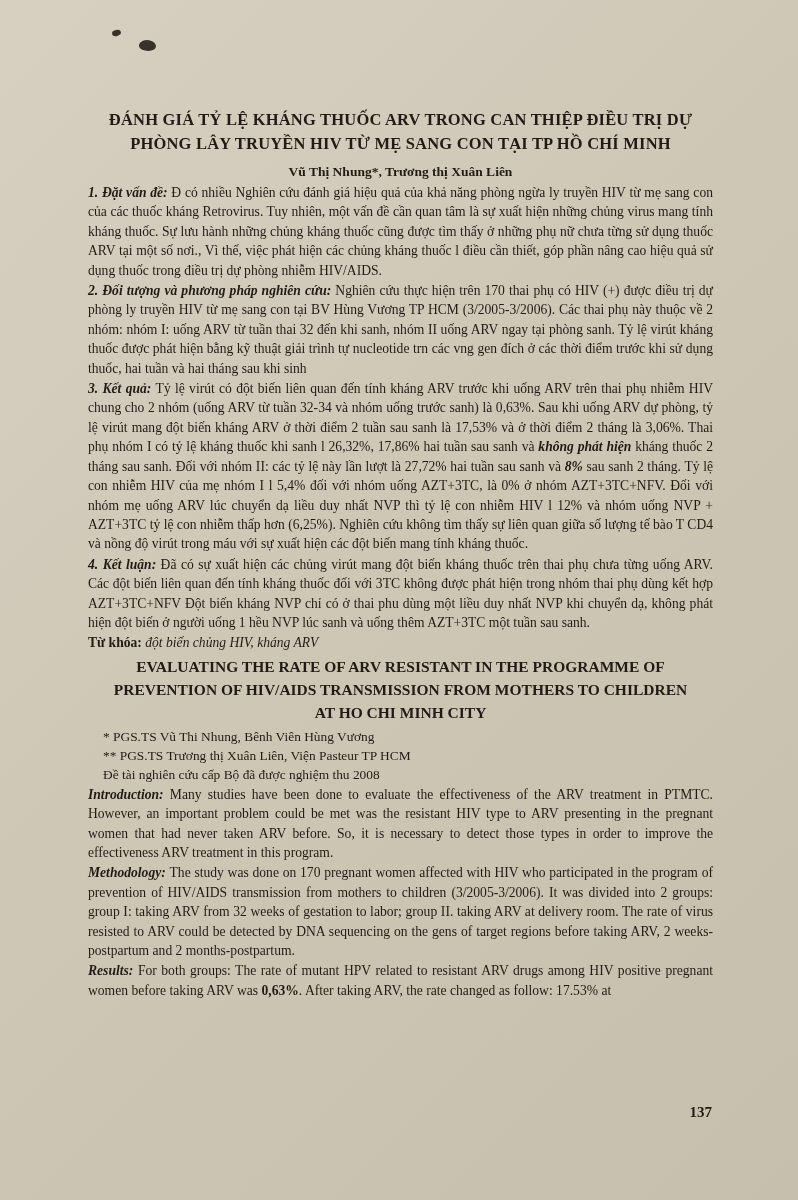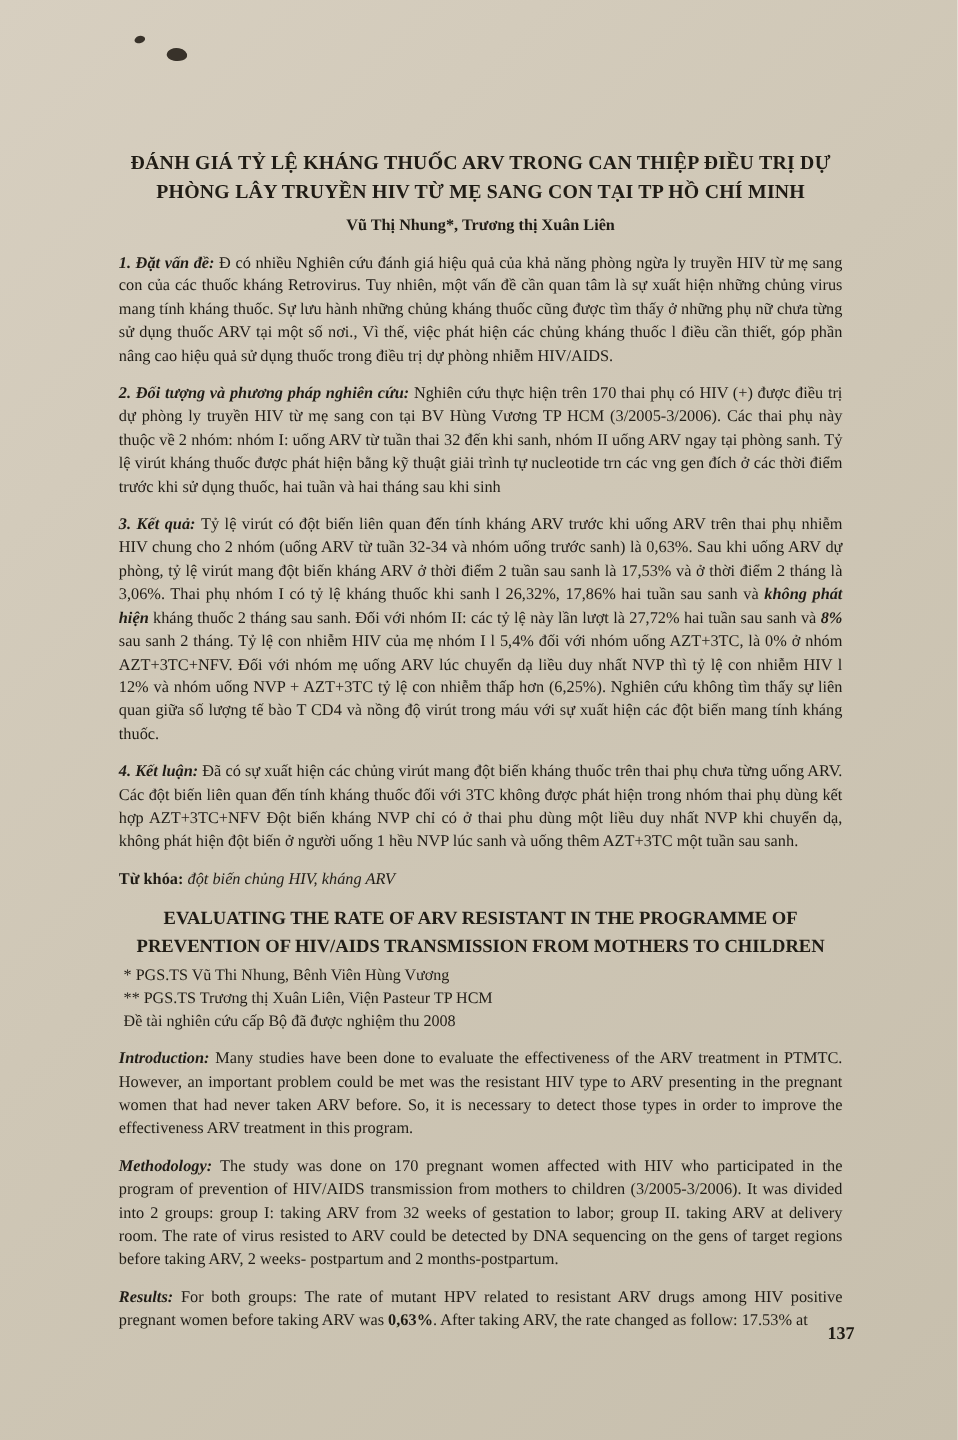--- a/index.html
+++ b/index.html
@@ -10,25 +10,25 @@
     position: relative;
     overflow: hidden;
     background: linear-gradient(135deg, #d7cfc0 0%, #cfc7b6 45%, #c7bfad 100%);
     font-family: "Liberation Serif", "DejaVu Serif", serif;
     color: #201c15;
   }
   .sheet { position: absolute; inset: 0; }
   .ink-blot { position: absolute; background: #38322a; }
   .blot-a { left: 112px; top: 30px; width: 9px; height: 6px; border-radius: 50%; transform: rotate(-15deg); }
   .blot-b { left: 139px; top: 40px; width: 17px; height: 11px; border-radius: 55% 45% 60% 40% / 60% 50% 50% 40%; transform: rotate(10deg); }
-  .content { position: absolute; left: 87px; top: 124px; width: 627px; }
+  .content { position: absolute; left: 87px; top: 108px; width: 627px; }
   .vi-title { text-align: center; font-weight: 700; font-size: 16.5px; line-height: 24px; letter-spacing: 0.2px; margin: 0 0 6px 0; }
   .authors { text-align: center; font-weight: 700; font-size: 13.5px; line-height: 19px; margin: 0 0 2px 0; }
   .sec-heading { font-weight: 700; font-size: 14.5px; line-height: 20px; margin: 2px 0 1px 0; }
-  .para { margin: 12px; font-size: 13.6px; line-height: 19.4px; text-align: justify; }
+  .para { margin: 1px; font-size: 13.6px; line-height: 19.4px; text-align: justify; }
   .en-title { text-align: center; font-weight: 700; font-size: 15.5px; line-height: 23px; margin: 2px 0 3px 0; }
   .affiliations { font-size: 13.4px; line-height: 19px; padding-left: 16px; margin: 0 0 0 0; }
   .page-number { position: absolute; top: 1104px; right: 86px; font-weight: 700; font-size: 15px; }
 </style>
 </head>
 <body>
 
 <div class="sheet">
   <div class="ink-blot blot-a"></div>
   <div class="ink-blot blot-b"></div>
@@ -45,20 +45,21 @@
     <p class="para"><span style="font-weight: 700; font-style: italic;">1. Đặt vấn đề: </span><span>Đ có nhiều Nghiên cứu đánh giá hiệu quả của khả năng phòng ngừa ly truyền HIV từ mẹ sang con của các thuốc kháng Retrovirus. Tuy nhiên, một vấn đề cần quan tâm là sự xuất hiện những chủng virus mang tính kháng thuốc. Sự lưu hành những chủng kháng thuốc cũng được tìm thấy ở những phụ nữ chưa từng sử dụng thuốc ARV tại một số nơi., Vì thế, việc phát hiện các chủng kháng thuốc l điều cần thiết, góp phần nâng cao hiệu quả sử dụng thuốc trong điều trị dự phòng nhiễm HIV/AIDS.</span></p>
     <p class="para"><span style="font-weight: 700; font-style: italic;">2. Đối tượng và phương pháp nghiên cứu: </span><span>Nghiên cứu thực hiện trên 170 thai phụ có HIV (+) được điều trị dự phòng ly truyền HIV từ mẹ sang con tại BV Hùng Vương TP HCM (3/2005-3/2006). Các thai phụ này thuộc về 2 nhóm: nhóm I: uống ARV từ tuần thai 32 đến khi sanh, nhóm II uống ARV ngay tại phòng sanh. Tỷ lệ virút kháng thuốc được phát hiện bằng kỹ thuật giải trình tự nucleotide trn các vng gen đích ở các thời điểm trước khi sử dụng thuốc, hai tuần và hai tháng sau khi sinh</span></p>
     <p class="para"><span style="font-weight: 700; font-style: italic;">3. Kết quả: </span><span>Tỷ lệ virút có đột biến liên quan đến tính kháng ARV trước khi uống ARV trên thai phụ nhiễm HIV chung cho 2 nhóm (uống ARV từ tuần 32-34 và nhóm uống trước sanh) là 0,63%. Sau khi uống ARV dự phòng, tỷ lệ virút mang đột biến kháng ARV ở thời điểm 2 tuần sau sanh là 17,53% và ở thời điểm 2 tháng là 3,06%. Thai phụ nhóm I có tỷ lệ kháng thuốc khi sanh l 26,32%, 17,86% hai tuần sau sanh và </span><span style="font-weight: 700; font-style: italic;">không phát hiện</span><span> kháng thuốc 2 tháng sau sanh. Đối với nhóm II: các tỷ lệ này lần lượt là 27,72% hai tuần sau sanh và </span><span style="font-weight: 700; font-style: italic;">8%</span><span> sau sanh 2 tháng. Tỷ lệ con nhiễm HIV của mẹ nhóm I l 5,4% đối với nhóm uống AZT+3TC, là 0% ở nhóm AZT+3TC+NFV. Đối với nhóm mẹ uống ARV lúc chuyển dạ liều duy nhất NVP thì tỷ lệ con nhiễm HIV l 12% và nhóm uống NVP + AZT+3TC tỷ lệ con nhiễm thấp hơn (6,25%). Nghiên cứu không tìm thấy sự liên quan giữa số lượng tế bào T CD4 và nồng độ virút trong máu với sự xuất hiện các đột biến mang tính kháng thuốc.</span></p>
     <p class="para"><span style="font-weight: 700; font-style: italic;">4. Kết luận: </span><span>Đã có sự xuất hiện các chủng virút mang đột biến kháng thuốc trên thai phụ chưa từng uống ARV. Các đột biến liên quan đến tính kháng thuốc đối với 3TC không được phát hiện trong nhóm thai phụ dùng kết hợp AZT+3TC+NFV Đột biến kháng NVP chỉ có ở thai phu dùng một liều duy nhất NVP khi chuyển dạ, không phát hiện đột biến ở người uống 1 hều NVP lúc sanh và uống thêm AZT+3TC một tuần sau sanh.</span></p>
     <p class="para"><span style="font-weight: 700;">Từ khóa: </span><span style="font-style: italic;">đột biến chủng HIV, kháng ARV</span></p>
 
 
     <div class="en-title">
       <div>EVALUATING THE RATE OF ARV RESISTANT IN THE PROGRAMME OF</div>
       <div>PREVENTION OF HIV/AIDS TRANSMISSION FROM MOTHERS TO CHILDREN</div>
+      <div>AT HO CHI MINH CITY</div>
     </div>
 
     <div class="affiliations">
       <div>* PGS.TS Vũ Thi Nhung, Bênh Viên Hùng Vương</div>
       <div>** PGS.TS Trương thị Xuân Liên, Viện Pasteur TP HCM</div>
       <div>Đề tài nghiên cứu cấp Bộ đã được nghiệm thu 2008</div>
     </div>
 
     <p class="para"><span style="font-weight: 700; font-style: italic;">Introduction: </span><span>Many studies have been done to evaluate the effectiveness of the ARV treatment in PTMTC. However, an important problem could be met was the resistant HIV type to ARV presenting in the pregnant women that had never taken ARV before. So, it is necessary to detect those types in order to improve the effectiveness ARV treatment in this program.</span></p>
     <p class="para"><span style="font-weight: 700; font-style: italic;">Methodology: </span><span>The study was done on 170 pregnant women affected with HIV who participated in the program of prevention of HIV/AIDS transmission from mothers to children (3/2005-3/2006). It was divided into 2 groups: group I: taking ARV from 32 weeks of gestation to labor; group II. taking ARV at delivery room. The rate of virus resisted to ARV could be detected by DNA sequencing on the gens of target regions before taking ARV, 2 weeks- postpartum and 2 months-postpartum.</span></p>

